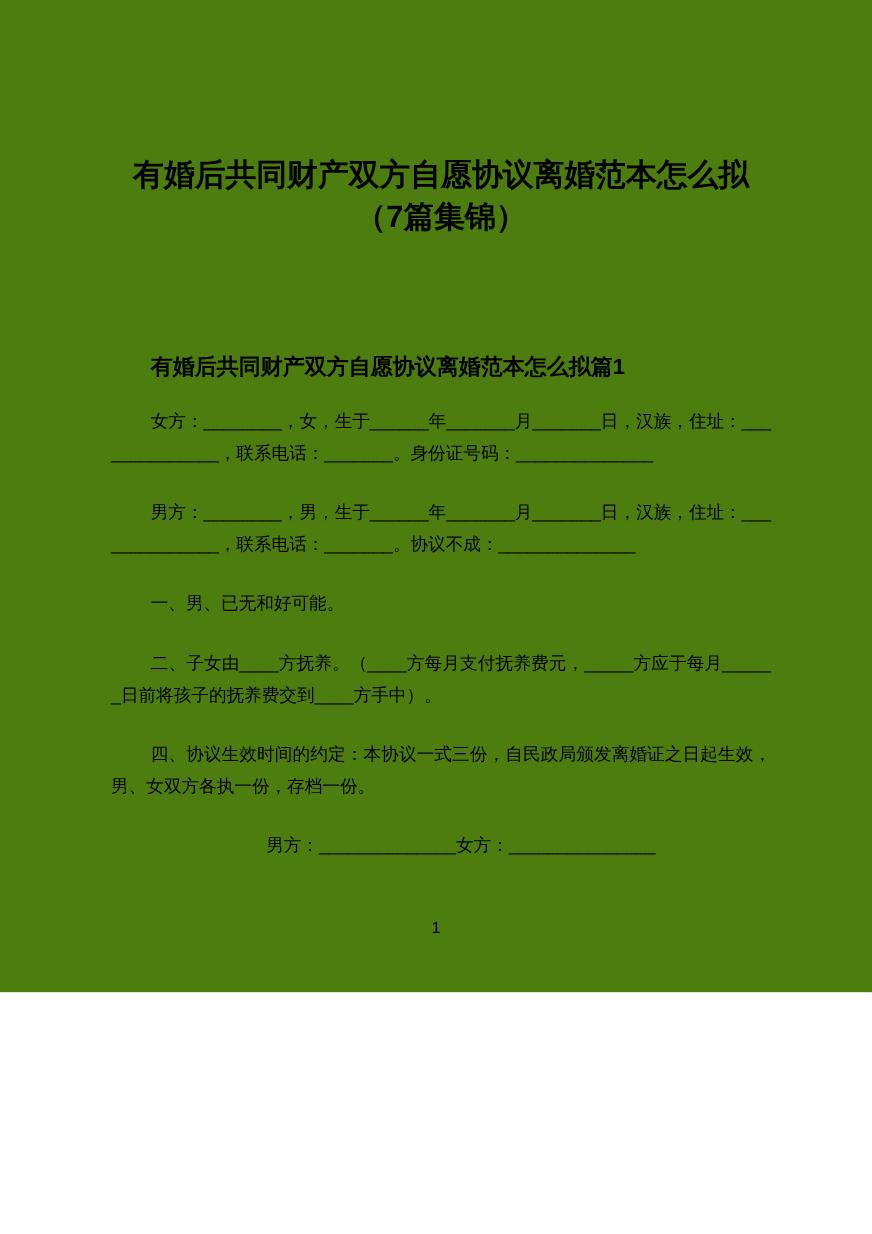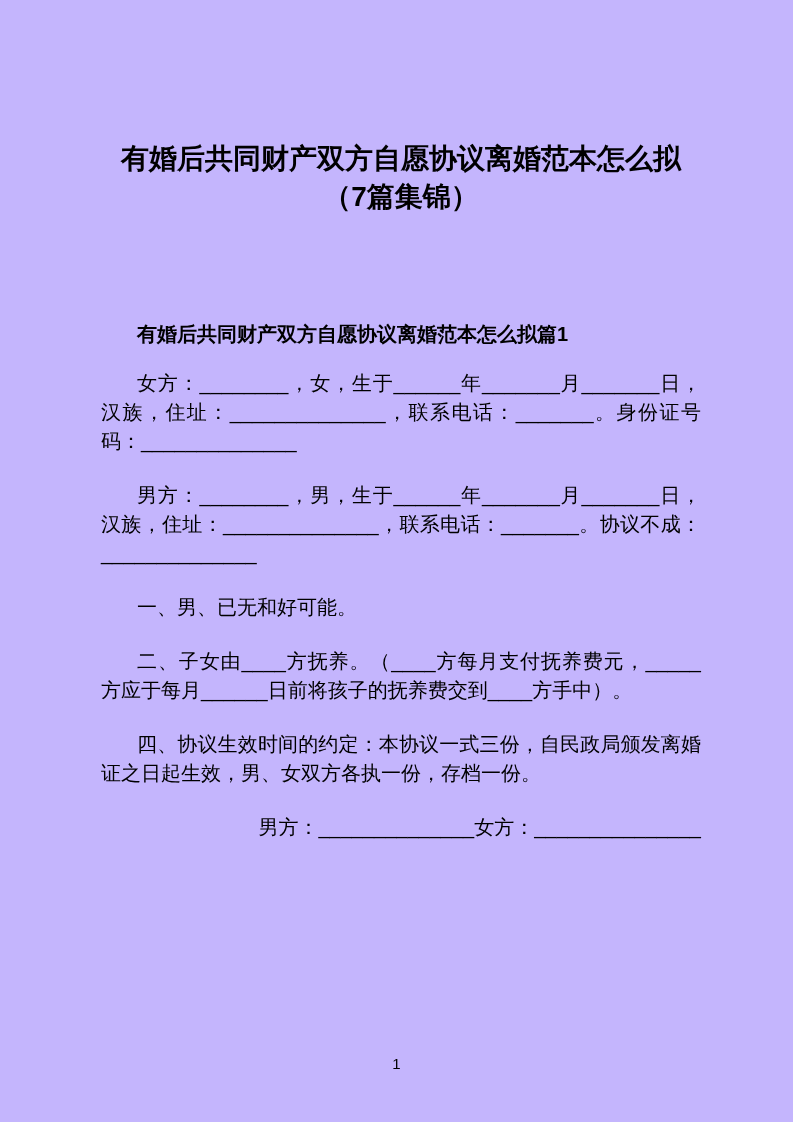--- a/index.html
+++ b/index.html
@@ -10,52 +10,52 @@
   body {
     width: 793px;
     height: 1122px;
     font-family: "Liberation Sans", "DejaVu Sans", sans-serif;
     color: #000000;
     overflow: hidden;
   }
   .page {
     position: relative;
     width: 793px;
-    height: 1122px;
+    height: 902px;
     box-sizing: border-box;
     padding: 140px 92px 0 101px;
-    background: #c4b5fd;
+    background: #4d7c0f;
   }
   .doc-title {
     font-size: 28px;
     font-weight: bold;
     text-align: center;
     line-height: 1.35;
     margin: 0;
     color: #000000;
   }
   .section-heading {
     font-size: 20px;
     font-weight: bold;
     margin: 108px 0 0 0;
     text-indent: 36px;
     line-height: 20px;
     color: #000000;
   }
   .body-para {
-    font-size: 20px;
+    font-size: 16px;
     line-height: 29px;
     margin: 25px 0 0 0;
     text-indent: 36px;
     text-align: justify;
     word-break: break-all;
     color: #000000;
   }
   .signature-para {
-    text-align: right;
+    text-align: center;
   }
   .page-number {
     position: absolute;
     bottom: 50px;
     left: 0;
     width: 100%;
     text-align: center;
     font-size: 15px;
     color: #000000;
   }

